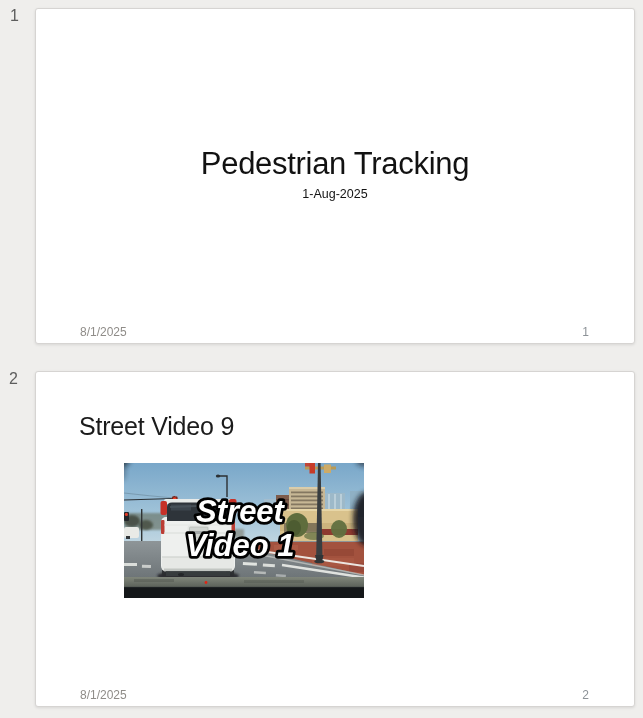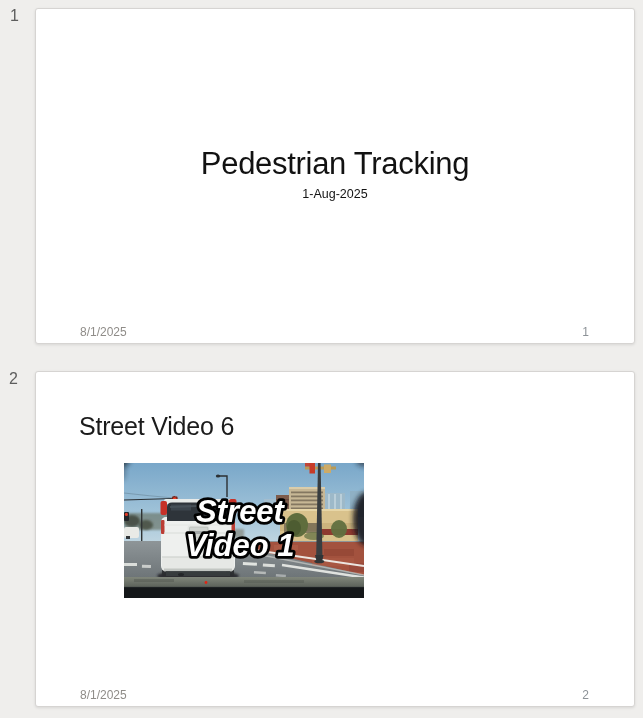--- a/index.html
+++ b/index.html
@@ -57,21 +57,21 @@
   <div class="subtitle-center">1-Aug-2025</div>
   <div class="slide-footer">
     <span>8/1/2025</span>
     <span class="pagenum">1</span>
   </div>
 </section>
 
 <div class="thumb-index" id="idx2">2</div>
 
 <section class="slide" id="slide2">
-  <h2 class="title-left">Street Video 6</h2>
+  <h2 class="title-left">Street Video 9</h2>
 
   <div class="media">
     <svg width="240" height="135" viewBox="0 0 240 135" xmlns="http://www.w3.org/2000/svg">
       <defs>
         <linearGradient id="sky" x1="0" y1="0" x2="0" y2="1">
           <stop offset="0" stop-color="#79a7c9"></stop>
           <stop offset="0.55" stop-color="#9cc0d7"></stop>
           <stop offset="1" stop-color="#c2d7e2"></stop>
         </linearGradient>
         <linearGradient id="road" x1="0" y1="0" x2="0" y2="1">

